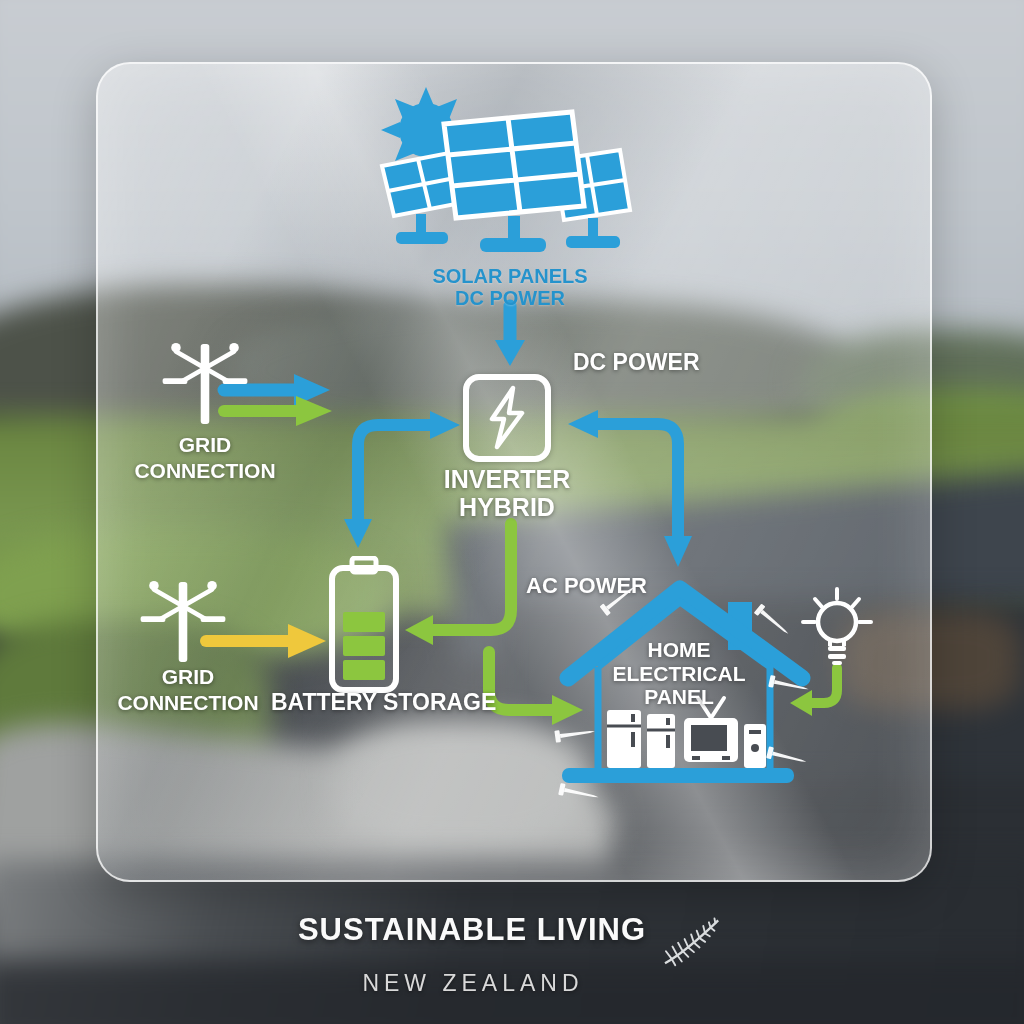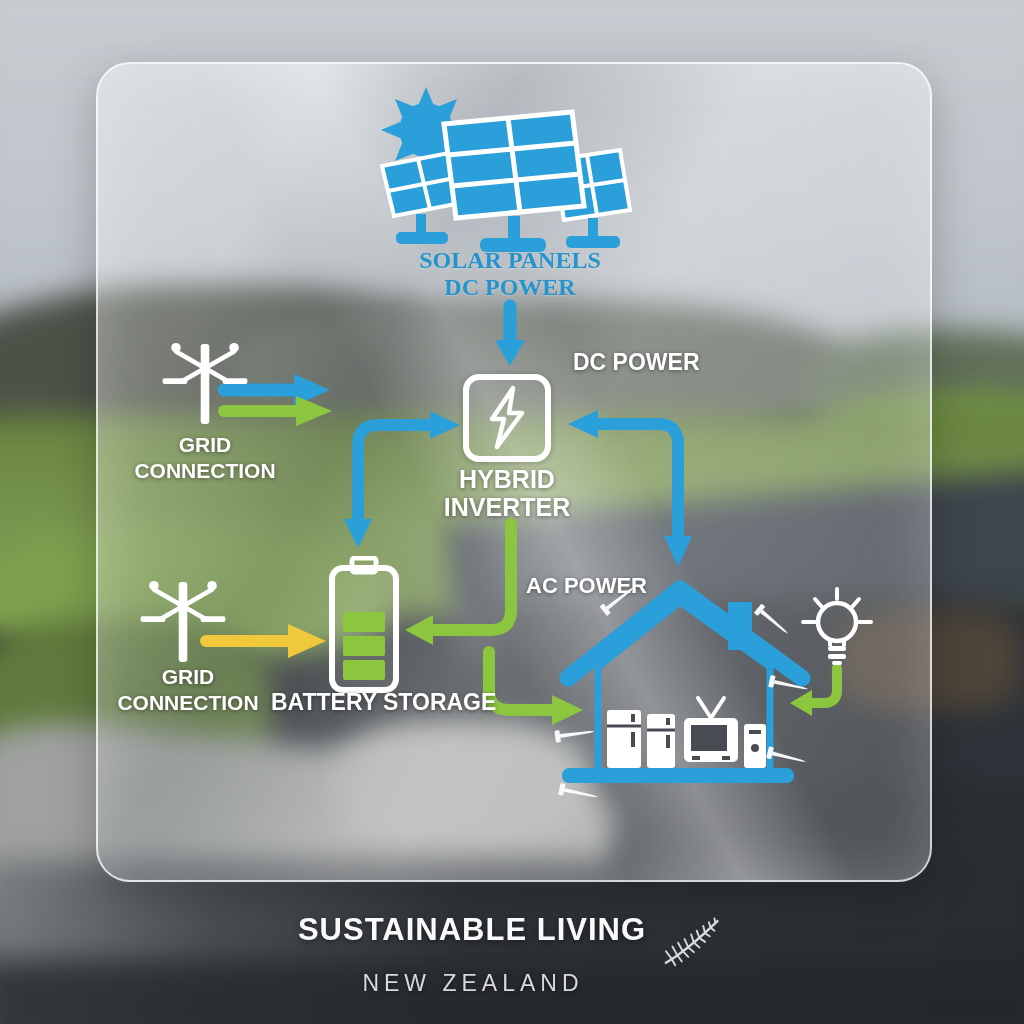--- a/index.html
+++ b/index.html
@@ -150,35 +150,35 @@
     <path d="M50,73 L62,123 M20,105 L92,91" stroke="#fff" stroke-width="4" fill="none"></path>
     <rect x="48" y="128" width="10" height="22" class="fill-blue"></rect>
     <rect x="28" y="146" width="52" height="12" rx="5" class="fill-blue"></rect>
 
     <polygon points="76,38 204,26 216,120 88,132" class="fill-blue" stroke="#fff" stroke-width="5"></polygon>
     <path d="M140,32 L152,126 M80,69 L208,57 M84,100 L212,88" stroke="#fff" stroke-width="5" fill="none"></path>
     <rect x="140" y="130" width="12" height="26" class="fill-blue"></rect>
     <rect x="112" y="152" width="66" height="14" rx="6" class="fill-blue"></rect>
   </svg>
 
-  <div class="lbl blue-lbl" style="left:390px;top:247px;width:240px;font-size:24px;font-family:Liberation Serif, serif;">
+  <div class="lbl blue-lbl" style="left:390px;top:265px;width:240px;font-size:20px;">
     <span>SOLAR PANELS</span>
     <span>DC POWER</span>
   </div>
 
   <div class="lbl" style="left:573px;top:350px;font-size:23px;">DC POWER</div>
 
   <div class="inverter-box">
     <svg width="54" height="66" viewBox="0 0 54 66">
       <path d="M33,3 L12,34 L24,34 L17,62 L42,28 L29,28 Z" fill="none" stroke="#fff" stroke-width="4.5" stroke-linejoin="round"></path>
     </svg>
   </div>
   <div class="lbl" style="left:427px;top:465px;width:160px;font-size:25px;">
+    <span>INVERTER</span>
     <span>HYBRID</span>
-    <span>INVERTER</span>
   </div>
 
   <svg class="abs" style="left:155px;top:334px" width="100" height="96" viewBox="0 0 105 100">
     <g fill="#fff" stroke="none">
       <circle cx="22" cy="14" r="5"></circle>
         <circle cx="83" cy="14" r="5"></circle>
       <rect x="48" y="10" width="9" height="84" rx="3"></rect>
       <rect x="8" y="46" width="26" height="6" rx="2"></rect>
       <rect x="71" y="46" width="26" height="6" rx="2"></rect>
     </g>
@@ -241,20 +241,25 @@
       <rect x="139" y="153" width="36" height="26" fill="rgba(40,45,52,.85)"></rect>
       <rect x="140" y="184" width="8" height="4" fill="rgba(40,45,52,.85)"></rect>
       <rect x="170" y="184" width="8" height="4" fill="rgba(40,45,52,.85)"></rect>
     </g>
     <g>
       <rect x="192" y="152" width="22" height="44" rx="3" fill="#fff"></rect>
       <rect x="197" y="158" width="12" height="4" fill="rgba(40,45,52,.85)"></rect>
       <circle cx="203" cy="176" r="4" fill="rgba(40,45,52,.85)"></circle>
     </g>
   </svg>
+  <div class="lbl" style="left:603px;top:638px;width:152px;font-size:21px;line-height:1.12;">
+    <span>HOME</span>
+    <span>ELECTRICAL</span>
+    <span>PANEL</span>
+  </div>
 
   <svg class="abs" style="left:800px;top:586px" width="75" height="90" viewBox="0 0 75 90">
     <path d="M37,3 L37,13 M15,13 L22,21 M59,13 L52,21 M3,36 L15,36 M59,36 L71,36" stroke="#fff" stroke-width="4" stroke-linecap="round" fill="none"></path>
     <circle cx="37" cy="36" r="19" fill="none" stroke="#fff" stroke-width="4.5"></circle>
     <path d="M30,53 L30,60 M44,53 L44,60" stroke="#fff" stroke-width="4" fill="none"></path>
     <rect x="28" y="60" width="18" height="5" rx="2" fill="#fff"></rect>
     <rect x="28" y="68" width="18" height="5" rx="2" fill="#fff"></rect>
     <rect x="32" y="75" width="10" height="4" rx="2" fill="#fff"></rect>
   </svg>
 

